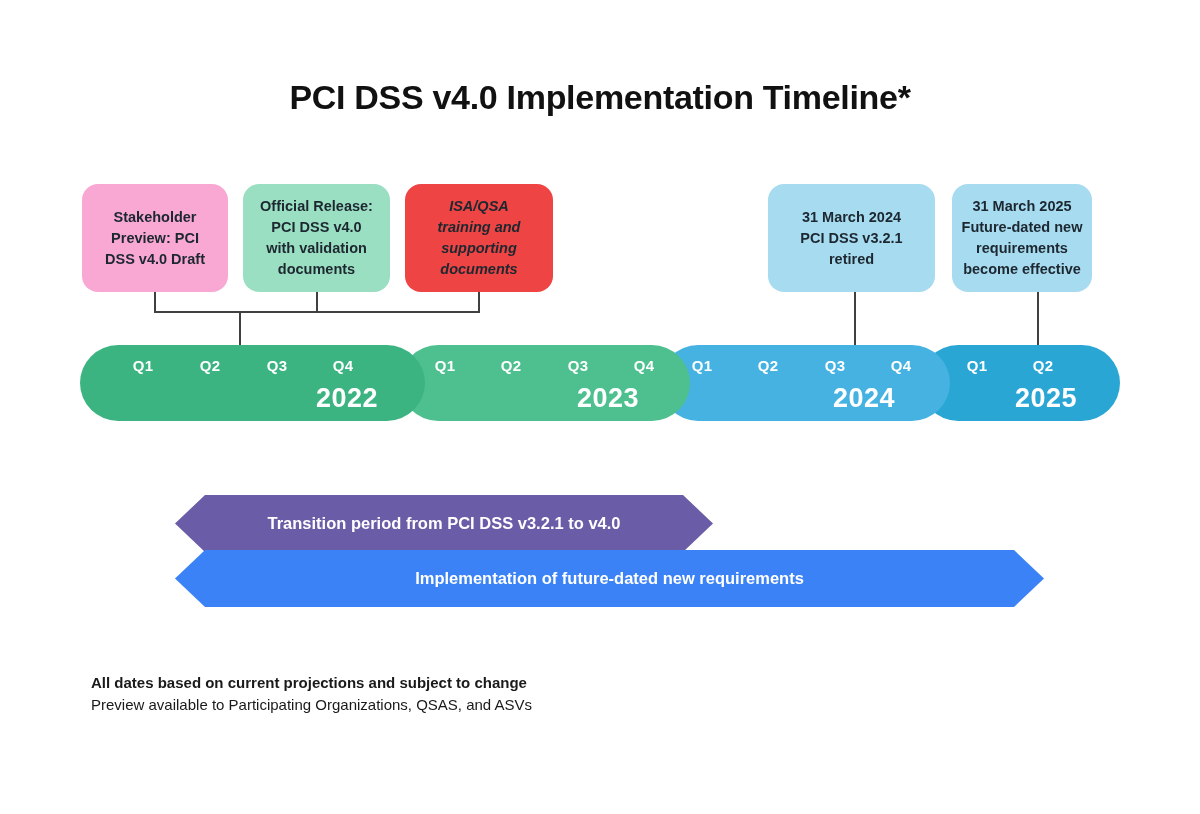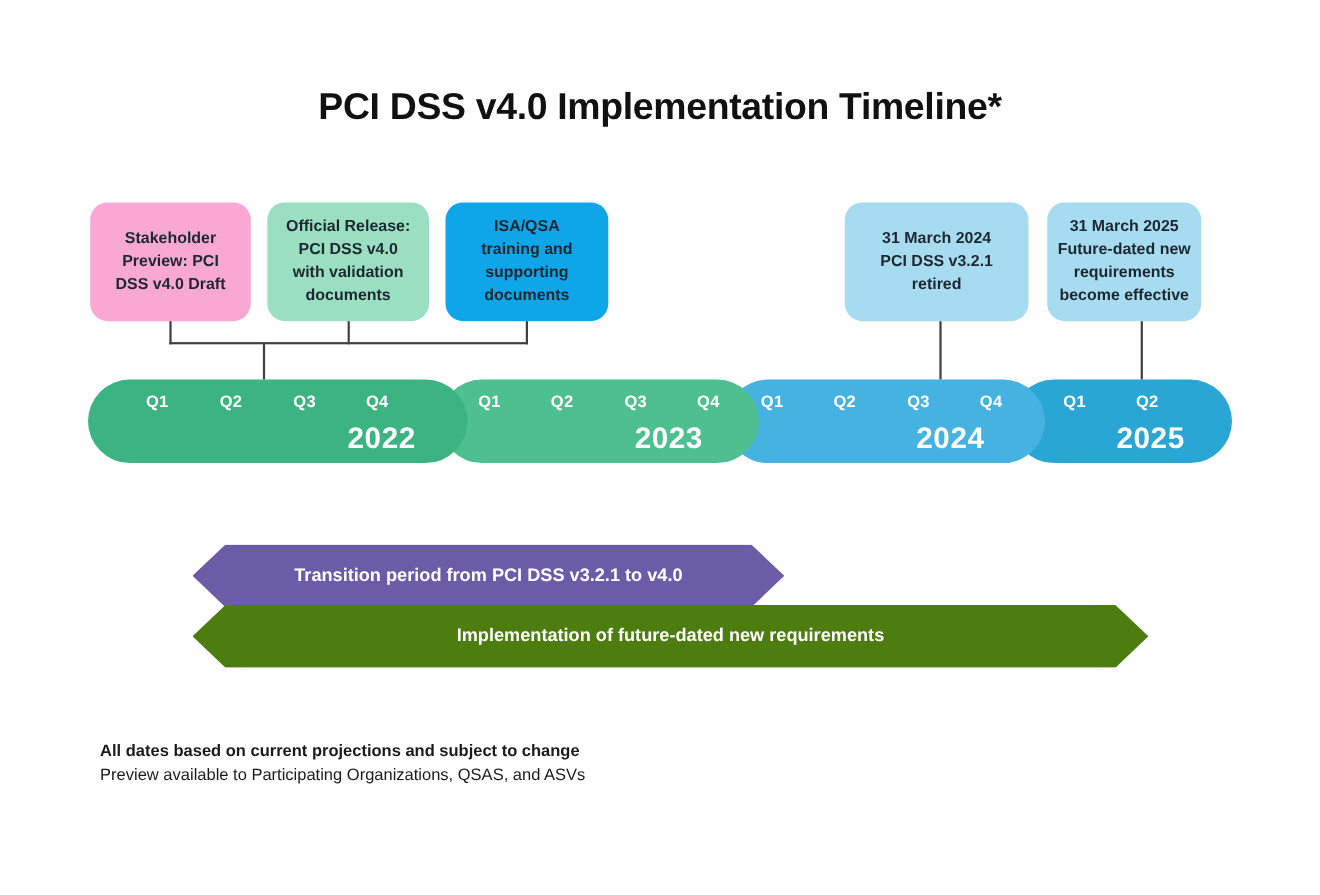--- a/index.html
+++ b/index.html
@@ -69,21 +69,21 @@
 
 <h1 class="page-title">PCI DSS v4.0 Implementation Timeline*</h1>
 
 <div class="callout c1" style="background-color: #f9a8d4;">Stakeholder
 Preview: PCI
 DSS v4.0 Draft</div>
 <div class="callout c2" style="background-color: rgb(155, 223, 194);">Official Release:
 PCI DSS v4.0
 with validation
 documents</div>
-<div class="callout c3" style="background-color: #0ea5e9;">ISA/QSA
+<div class="callout c3" style="background-color: #ef4444; font-style: italic;">ISA/QSA
 training and
 supporting
 documents</div>
 <div class="callout c4" style="background-color: rgb(167, 219, 240);">31 March 2024
 PCI DSS v3.2.1
 retired</div>
 <div class="callout c5" style="background-color: rgb(167, 219, 240);">31 March 2025
 Future-dated new
 requirements
 become effective</div>
@@ -121,16 +121,16 @@
     <span class="q" style="left:901px">Q4</span>
     <span class="yr" style="left:864px">2024</span>
 
     <span class="q" style="left:977px">Q1</span>
     <span class="q" style="left:1043px">Q2</span>
     <span class="yr" style="left:1046px">2025</span>
   </div>
 </div>
 
 <div class="arrow arrow-transition" style="background-color: rgb(106, 92, 167);">Transition period from PCI DSS v3.2.1 to v4.0</div>
-<div class="arrow arrow-implementation" style="background-color: #4d7c0f;">Implementation of future-dated new requirements</div>
+<div class="arrow arrow-implementation" style="background-color: #3b82f6;">Implementation of future-dated new requirements</div>
 
 <div class="footnote fn1">All dates based on current projections and subject to change</div>
 <div class="footnote fn2">Preview available to Participating Organizations, QSAS, and ASVs</div>
 
 </body></html>

